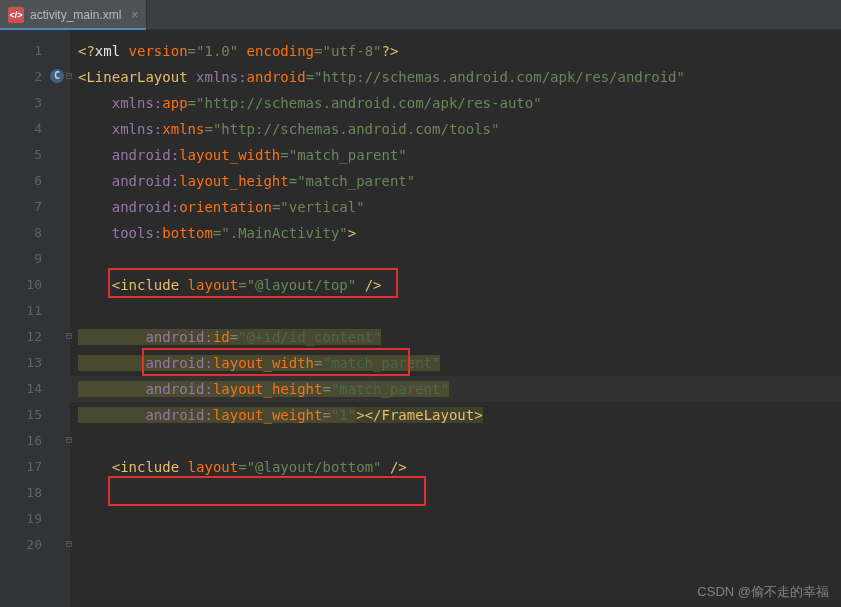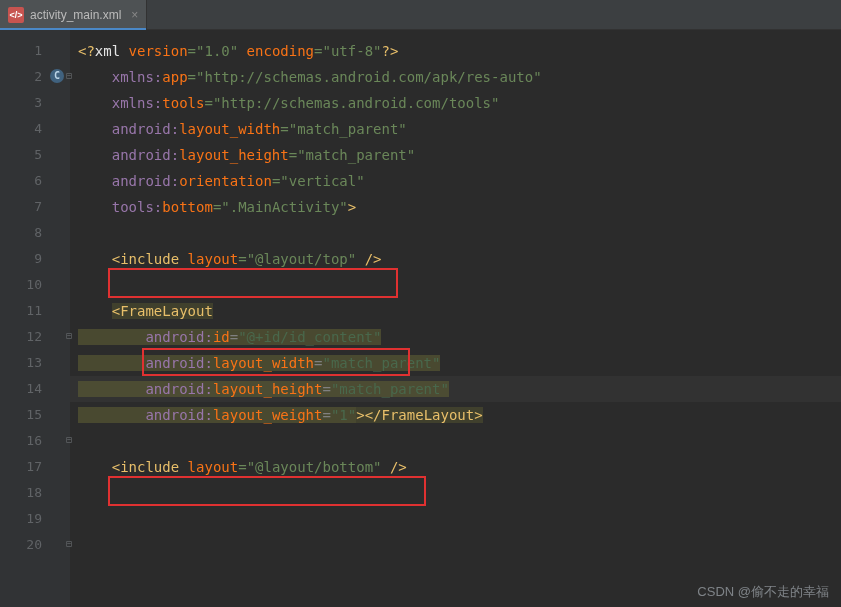--- a/index.html
+++ b/index.html
@@ -176,30 +176,30 @@
     <div class="ln hl">15</div>
     <div class="ln"><span>16</span><span class="fold">⊟</span></div>
     <div class="ln">17</div>
     <div class="ln">18</div>
     <div class="ln">19</div>
     <div class="ln"><span>20</span><span class="fold">⊟</span></div>
   </div>
 
   <div class="code">
     <div class="line"><span class="c-pi">&lt;?</span><span class="c-piname">xml</span><span class="c-attr"> version</span><span class="c-str">=</span><span class="c-str">"1.0"</span><span class="c-attr"> encoding</span><span class="c-str">=</span><span class="c-str">"utf-8"</span><span class="c-pi">?&gt;</span></div>
+    <div class="line"><span class="c-tag">&lt;</span><span class="c-tag">LinearLayout</span><span> </span><span class="c-ns">xmlns:</span><span class="c-attr">android</span><span class="c-str">=</span><span class="c-str">"http://schemas.android.com/apk/res/android"</span></div>
     <div class="line"><span>    </span><span class="c-ns">xmlns:</span><span class="c-attr">app</span><span class="c-str">=</span><span class="c-str">"http://schemas.android.com/apk/res-auto"</span></div>
-    <div class="line"><span>    </span><span class="c-ns">xmlns:</span><span class="c-attr">tools</span><span class="c-str">=</span><span class="c-str">"http://schemas.android.com/tools"</span></div>
+    <div class="line"><span>    </span><span class="c-ns">xmlns:</span><span class="c-attr">xmlns</span><span class="c-str">=</span><span class="c-str">"http://schemas.android.com/tools"</span></div>
     <div class="line"><span>    </span><span class="c-ns">android:</span><span class="c-attr">layout_width</span><span class="c-str">=</span><span class="c-str">"match_parent"</span></div>
     <div class="line"><span>    </span><span class="c-ns">android:</span><span class="c-attr">layout_height</span><span class="c-str">=</span><span class="c-str">"match_parent"</span></div>
     <div class="line"><span>    </span><span class="c-ns">android:</span><span class="c-attr">orientation</span><span class="c-str">=</span><span class="c-str">"vertical"</span></div>
     <div class="line"><span>    </span><span class="c-ns">tools:</span><span class="c-attr">bottom</span><span class="c-str">=</span><span class="c-str">".MainActivity"</span><span class="c-tag">&gt;</span></div>
     <div class="line"></div>
     <div class="line"><span>    </span><span class="c-tag">&lt;</span><span class="c-tag">include</span><span> </span><span class="c-attr">layout</span><span class="c-str">=</span><span class="c-str">"@layout/top"</span><span class="c-tag"> /&gt;</span></div>
     <div class="line"></div>
-    <div class="line"><span>    </span><span class="warn-bg"><span class="c-tag">&lt;</span><span class="c-tag">FrameLayout</span></span></div>
     <div class="line"><span class="sel"><span>        </span><span class="c-ns">android:</span><span class="c-attr">id</span><span class="c-grey">=</span><span class="c-dimstr">"@+id/id_content"</span></span></div>
     <div class="line"><span class="sel"><span>        </span><span class="c-ns">android:</span><span class="c-attr">layout_width</span><span class="c-grey">=</span><span class="c-dimstr">"match_parent"</span></span></div>
     <div class="line caret-line"><span class="sel"><span>        </span><span class="c-ns">android:</span><span class="c-attr">layout_height</span><span class="c-grey">=</span><span class="c-dimstr">"match_parent"</span></span></div>
     <div class="line"><span class="sel"><span>        </span><span class="c-ns">android:</span><span class="c-attr">layout_weight</span><span class="c-grey">=</span><span class="c-dimstr">"1"</span></span><span class="warn-bg"><span class="c-tag">&gt;</span><span class="c-tag">&lt;/</span><span class="c-tag">FrameLayout</span><span class="c-tag">&gt;</span></span></div>
     <div class="line"></div>
     <div class="line"><span>    </span><span class="c-tag">&lt;</span><span class="c-tag">include</span><span> </span><span class="c-attr">layout</span><span class="c-str">=</span><span class="c-str">"@layout/bottom"</span><span class="c-tag"> /&gt;</span></div>
     <div class="line"></div>
 
     <div class="box-red" style="left:38px; top:238px; width:290px; height:30px;"></div>
     <div class="box-red" style="left:72px; top:318px; width:268px; height:28px;"></div>

